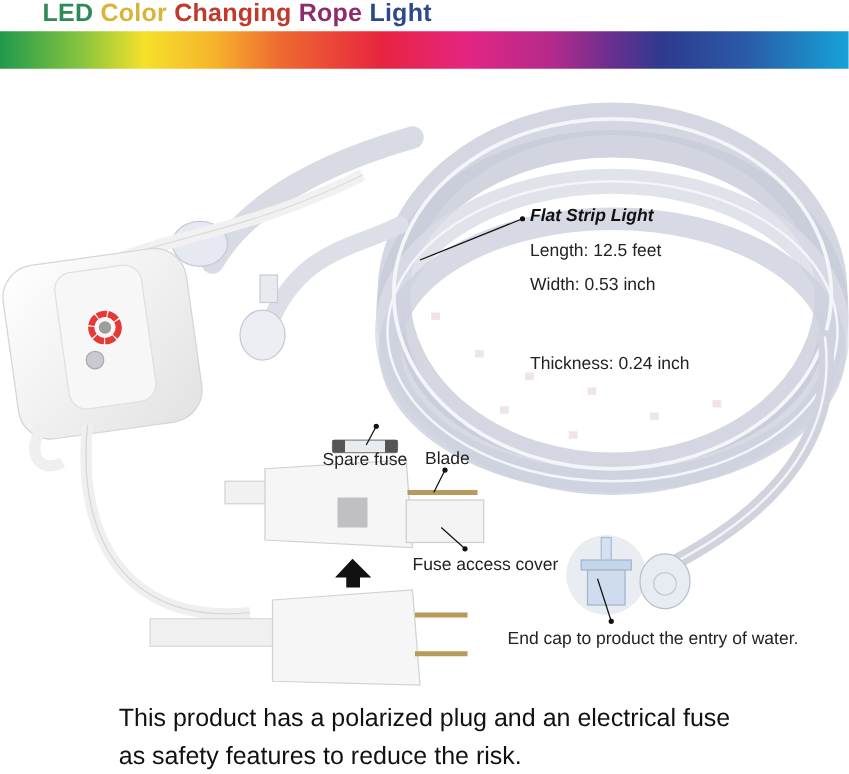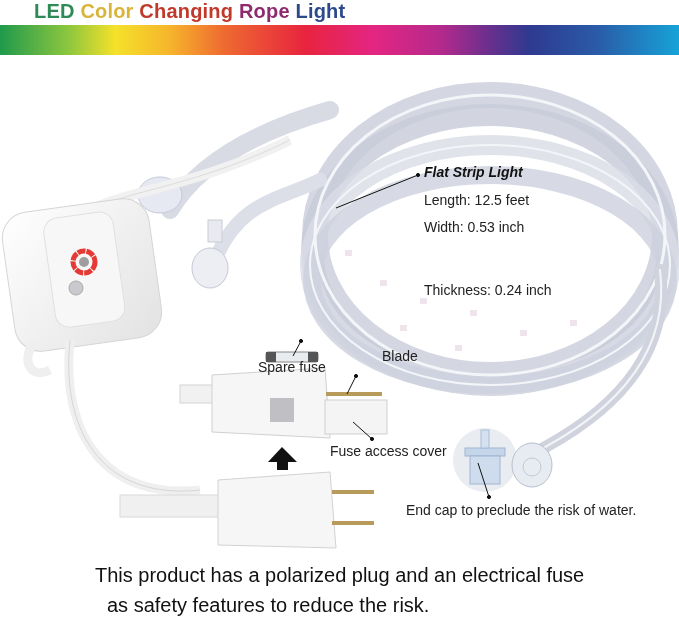--- a/index.html
+++ b/index.html
@@ -138,18 +138,18 @@
       <circle cx="489" cy="497" r="1.6"></circle>
   </g>
 </svg>
 
 <div class="label spec-title" style="left:424px; top:164px; font-size:14px;">Flat Strip Light</div>
 <div class="label" style="left:424px; top:192px;">Length: 12.5 feet</div>
 <div class="label" style="left:424px; top:219px;">Width: 0.53 inch</div>
 <div class="label" style="left:424px; top:246px;margin-top:36px;">Thickness: 0.24 inch</div>
 
 <div class="label" style="left:258px; top:321px;margin-top:38px;">Spare fuse</div>
-<div class="label" style="left:340px; top:348px;margin-left:42px;">Blade</div>
+<div class="label" style="left:340px; top:358px;">Blade</div>
 <div class="label" style="left:314px; top:443px;margin-left:16px;">Fuse access cover</div>
-<div class="label" style="left:406px; top:502px;">End cap to preclude the risk of water.</div>
+<div class="label" style="left:406px; top:502px;">End cap to product the entry of water.</div>
 
 <div class="footer" style="top:564px;">This product has a polarized plug and an electrical fuse</div>
-<div class="footer" style="top:594px;margin-left:12px;">as safety features to reduce the risk.</div>
+<div class="footer" style="top:594px;">as safety features to reduce the risk.</div>
 
 </body></html>

